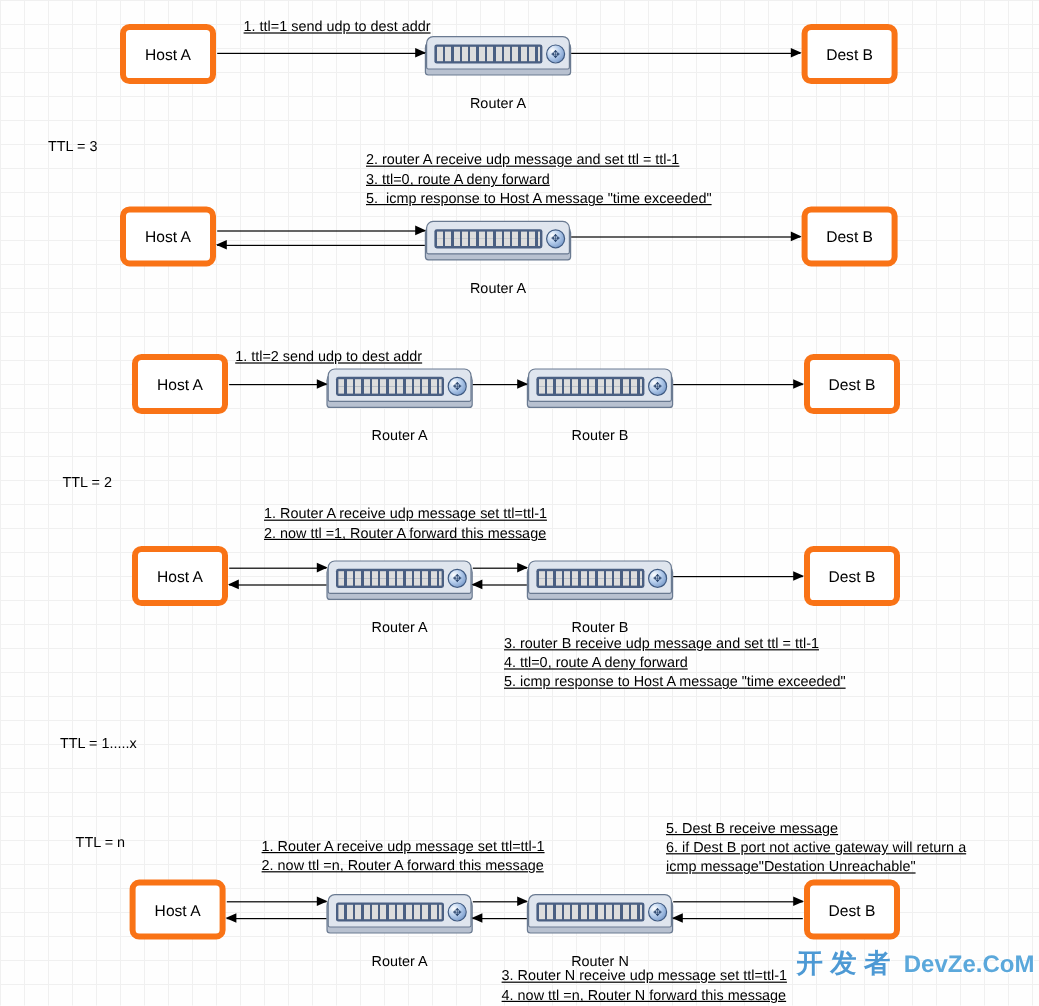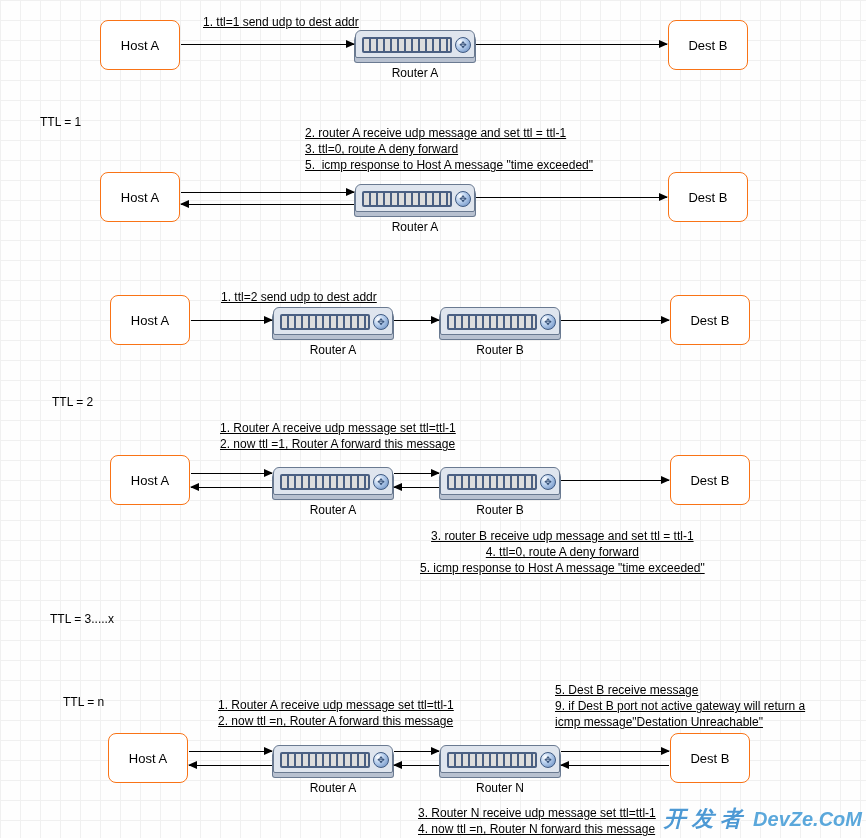--- a/index.html
+++ b/index.html
@@ -16,21 +16,21 @@
       linear-gradient(#f0f0f0 1px, transparent 1px),
       linear-gradient(90deg, #f0f0f0 1px, transparent 1px);
     background-size: 20px 20px;
   }
   .section-label {
     position: absolute;
     font-size: 12px;
   }
   .node-box {
     position: absolute;
-    border: 1px solid #f97316;
+    border: 5px solid #f97316;
     border-radius: 8px;
     background: #fff;
     display: flex;
     align-items: center;
     justify-content: center;
     font-size: 13px;
   }
   .router {
     position: absolute;
     width: 120px;
@@ -71,21 +71,21 @@
     background: radial-gradient(circle at 30% 30%, #fff, #b9d0ee 40%, #5f85bc);
     border: 1px solid #3f5a82;
     display: flex;
     align-items: center;
     justify-content: center;
     color: #2f4a72;
     font-size: 9px;
   }
   .router-label {
     text-align: center;
-    margin-top: 8px;
+    margin-top: 21px;
     font-size: 12px;
   }
   .text-block {
     position: absolute;
     font-size: 12px;
     line-height: 1.35;
     white-space: pre;
     text-decoration: underline;
   }
   .arrow-line {
@@ -105,36 +105,35 @@
     position: absolute;
     left: -1px; top: -4px;
     width: 0; height: 0;
     border-right: 9px solid #000;
     border-top: 4.5px solid transparent;
     border-bottom: 4.5px solid transparent;
   }
   .watermark {
     position: absolute;
     right: 4px;
-    bottom: 4px;
+    bottom: 20px;
     font-size: 20px;
     font-weight: bold;
-    font-style: italic;
     color: #4a9fd8;
     text-shadow: 1px 1px 0 #fff;
     font-family: "Arial", sans-serif;
     opacity: 0.9;
     margin-top: 42px;
   }
   .watermark .zh { font-size: 22px; color:#3a8fd0; }
 </style>
 </head>
 <body>
 
-<div class="section-label" style="left:40px; top:115px;">TTL = 1</div>
+<div class="section-label" style="left:40px; top:115px;">TTL = 3</div>
 
 <div class="node-box" style="left:100px; top:20px; width:80px; height:50px;">
     <span>Host A</span>
   </div>
 <div class="text-block" style="left:203px; top:14px;">1. ttl=1 send udp to dest addr</div>
 <div class="router" style="left:355px; top:30px;">
   <div class="router-body">
       <div class="router-ports"></div>
       <div class="router-knob">✥</div>
     </div>
@@ -176,21 +175,21 @@
   </div>
 <div class="arrow-line" style="left:476px; top:197px; width:191px;">
     <div class="arrowhead-r"></div>
   </div>
 
 <div class="section-label" style="left:52px; top:395px;">TTL = 2</div>
 
 <div class="node-box" style="left:110px; top:295px; width:80px; height:50px;">
     <span>Host A</span>
   </div>
-<div class="text-block" style="left:221px; top:289px;text-align:center;">1. ttl=2 send udp to dest addr</div>
+<div class="text-block" style="left:196px; top:289px;text-align:center;">1. ttl=2 send udp to dest addr</div>
 <div class="router" style="left:273px; top:307px;">
   <div class="router-body">
       <div class="router-ports"></div>
       <div class="router-knob">✥</div>
     </div>
   <div class="router-label">Router A</div>
 </div>
 <div class="router" style="left:440px; top:307px;">
   <div class="router-body">
       <div class="router-ports"></div>
@@ -227,47 +226,47 @@
 <div class="router" style="left:440px; top:467px;">
   <div class="router-body">
       <div class="router-ports"></div>
       <div class="router-knob">✥</div>
     </div>
   <div class="router-label">Router B</div>
 </div>
 <div class="node-box" style="left:670px; top:455px; width:80px; height:50px;">
     <span>Dest B</span>
   </div>
-<div class="text-block" style="left:420px; top:528px;text-align:center;">3. router B receive udp message and set ttl = ttl-1
+<div class="text-block" style="left:420px; top:528px;">3. router B receive udp message and set ttl = ttl-1
 4. ttl=0, route A deny forward
 5. icmp response to Host A message "time exceeded"</div>
 
 <div class="arrow-line" style="left:191px; top:473px; width:81px;">
     <div class="arrowhead-r"></div>
   </div>
 <div class="arrow-line" style="left:191px; top:487px; width:81px;">
     <div class="arrowhead-l"></div>
   </div>
 <div class="arrow-line" style="left:394px; top:473px; width:45px;">
     <div class="arrowhead-r"></div>
   </div>
 <div class="arrow-line" style="left:394px; top:487px; width:45px;">
     <div class="arrowhead-l"></div>
   </div>
 <div class="arrow-line" style="left:561px; top:480px; width:108px;">
     <div class="arrowhead-r"></div>
   </div>
 
-<div class="section-label" style="left:50px; top:612px;">TTL = 3.....x</div>
+<div class="section-label" style="left:50px; top:612px;">TTL = 1.....x</div>
 
 <div class="section-label" style="left:63px; top:695px;">TTL = n</div>
 <div class="text-block" style="left:218px; top:697px;">1. Router A receive udp message set ttl=ttl-1
 2. now ttl =n, Router A forward this message</div>
 <div class="text-block" style="left:555px; top:682px;">5. Dest B receive message
-9. if Dest B port not active gateway will return a
+6. if Dest B port not active gateway will return a
 icmp message"Destation Unreachable"</div>
 <div class="node-box" style="left:108px; top:733px; width:80px; height:50px;">
     <span>Host A</span>
   </div>
 <div class="router" style="left:273px; top:745px;">
   <div class="router-body">
       <div class="router-ports"></div>
       <div class="router-knob">✥</div>
     </div>
   <div class="router-label">Router A</div>

